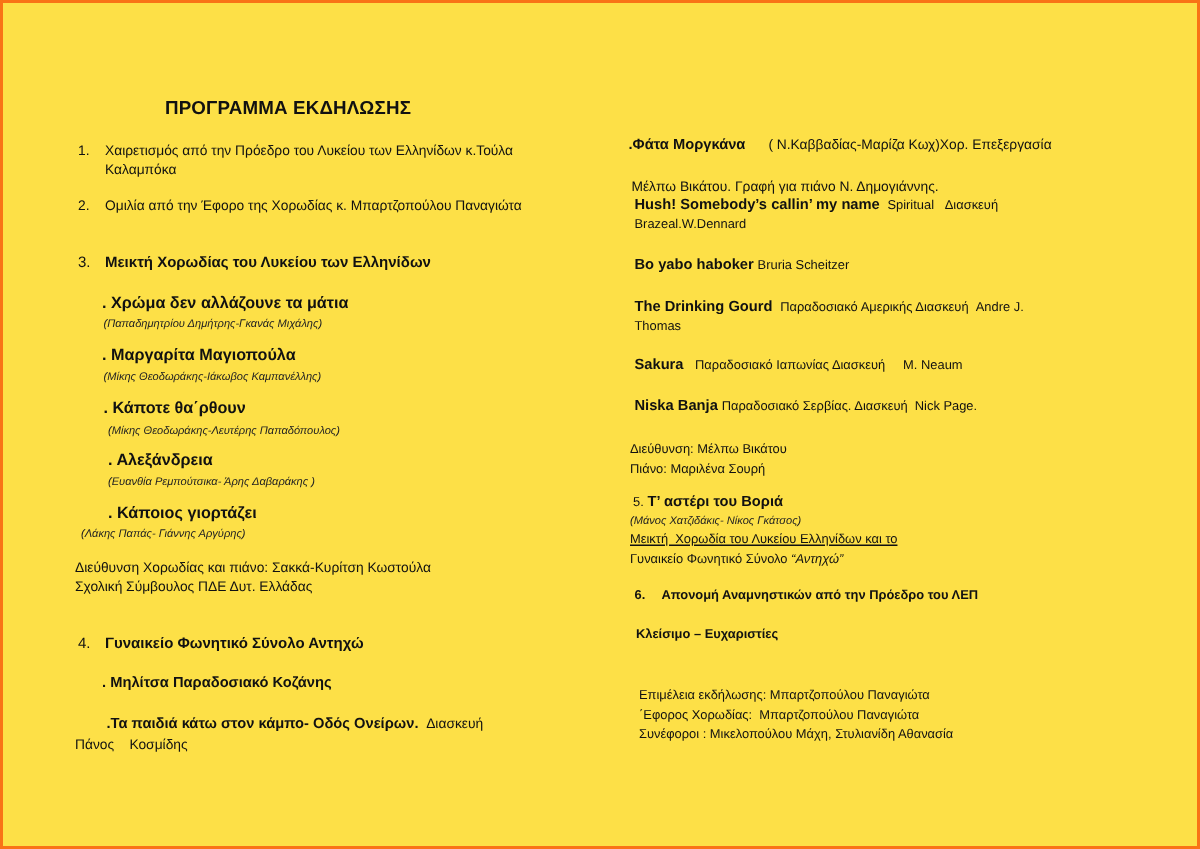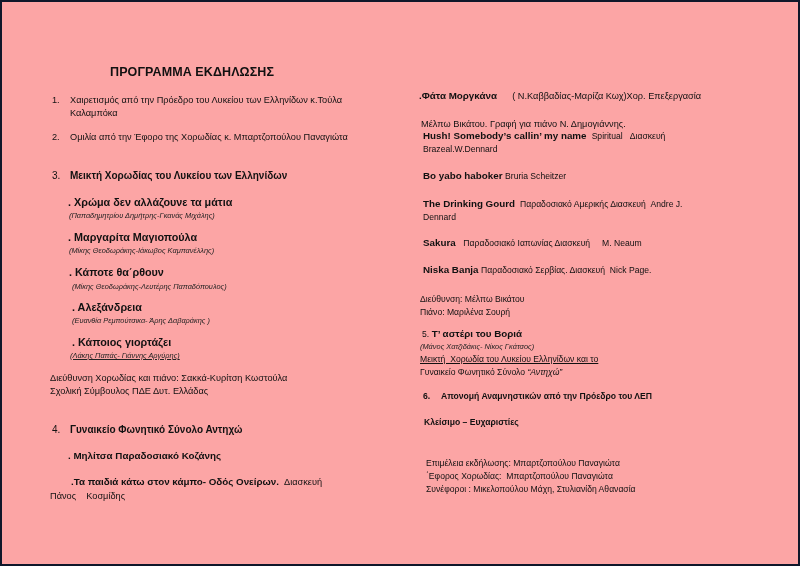--- a/index.html
+++ b/index.html
@@ -2,21 +2,21 @@
 <html><head>
 <meta charset="utf-8">
 <style>
   html, body { margin:0; padding:0; }
   body {
     width:800px; height:566px; overflow:hidden; background:#ffffff;
     font-family:"Liberation Sans", sans-serif; color:#111;
   }
   .page {
     position:absolute; left:0; top:0; width:796px; height:562px;
-    border:2px solid #0f172a; background:#fca5a5;
+    border:2px solid #f97316; background:#fde047;
   }
   .t { position:absolute; white-space:nowrap; font-size:9.2px; line-height:12px; }
   .b { font-weight:bold; }
   .title { font-size:12.5px; font-weight:bold; letter-spacing:0.1px; }
   .song { font-size:10.8px; font-weight:bold; }
   .comp { font-size:7.4px; font-style:italic; color:#222; }
   .hd { font-size:10px; font-weight:bold; }
   .num { display:inline-block; width:18px; }
   .rb { font-size:9.8px; font-weight:bold; }
   .small { font-size:8.6px; }
@@ -47,21 +47,21 @@
   <div class="t song" style="left:66px; top:229px;">. Μαργαρίτα Μαγιοπούλα</div>
   <div class="t comp" style="left:67px; top:243px;text-align:center;">(Μίκης Θεοδωράκης-Ιάκωβος Καμπανέλλης)</div>
 
   <div class="t song" style="left:67px; top:264px;text-align:center;">. Κάποτε θα΄ρθουν</div>
   <div class="t comp" style="left:70px; top:279px;">(Μίκης Θεοδωράκης-Λευτέρης Παπαδόπουλος)</div>
 
   <div class="t song" style="left:70px; top:299px;">. Αλεξάνδρεια</div>
   <div class="t comp" style="left:70px; top:313px;">(Ευανθία Ρεμπούτσικα- Άρης Δαβαράκης )</div>
 
   <div class="t song" style="left:70px; top:334px;">. Κάποιος γιορτάζει</div>
-  <div class="t comp" style="left:68px; top:348px;text-decoration:underline;">(Λάκης Παπάς- Γιάννης Αργύρης)</div>
+  <div class="t comp" style="left:52px; top:348px;">(Λάκης Παπάς- Γιάννης Αργύρης)</div>
 
   <div class="t" style="left:48px; top:370px;">Διεύθυνση Χορωδίας και πιάνο: Σακκά-Κυρίτση Κωστούλα</div>
   <div class="t" style="left:48px; top:383px;">Σχολική Σύμβουλος ΠΔΕ Δυτ. Ελλάδας</div>
 
   <div class="t hd" style="left:50px; top:422px;">
     <span class="num" style="font-weight:normal;">4.</span><span>Γυναικείο Φωνητικό Σύνολο Αντηχώ</span>
   </div>
   <div class="t hd" style="left:66px; top:448px; font-size:9.8px;">. Μηλίτσα  Παραδοσιακό Κοζάνης</div>
   <div class="t" style="left:69px; top:474px;">
     <span class="b" style="font-size:9.8px;">.Τα παιδιά κάτω στον κάμπο- Οδός Ονείρων.</span>&nbsp;&nbsp;<span>Διασκευή</span>
@@ -78,21 +78,21 @@
   </div>
   <div class="t small" style="left:421px; top:141px;">Brazeal.W.Dennard</div>
 
   <div class="t" style="left:421px; top:168px;">
     <span class="rb">Bo yabo haboker</span>&nbsp;<span class="small">Bruria Scheitzer</span>
   </div>
 
   <div class="t" style="left:421px; top:196px;">
     <span class="rb">The Drinking Gourd</span>&nbsp;&nbsp;<span class="small" style="white-space:pre;">Παραδοσιακό Αμερικής Διασκευή  Andre J.</span>
   </div>
-  <div class="t small" style="left:421px; top:209px;">Dennard</div>
+  <div class="t small" style="left:421px; top:209px;">Thomas</div>
 
   <div class="t" style="left:421px; top:235px;">
     <span class="rb">Sakura</span>&nbsp;&nbsp;&nbsp;<span class="small" style="white-space:pre;">Παραδοσιακό Ιαπωνίας Διασκευή     M. Neaum</span>
   </div>
 
   <div class="t" style="left:421px; top:262px;">
     <span class="rb">Niska Banja</span>&nbsp;<span class="small" style="white-space:pre;">Παραδοσιακό Σερβίας. Διασκευή  Nick Page.</span>
   </div>
 
   <div class="t small" style="left:418px; top:291px;">Διεύθυνση: Μέλπω Βικάτου</div>

